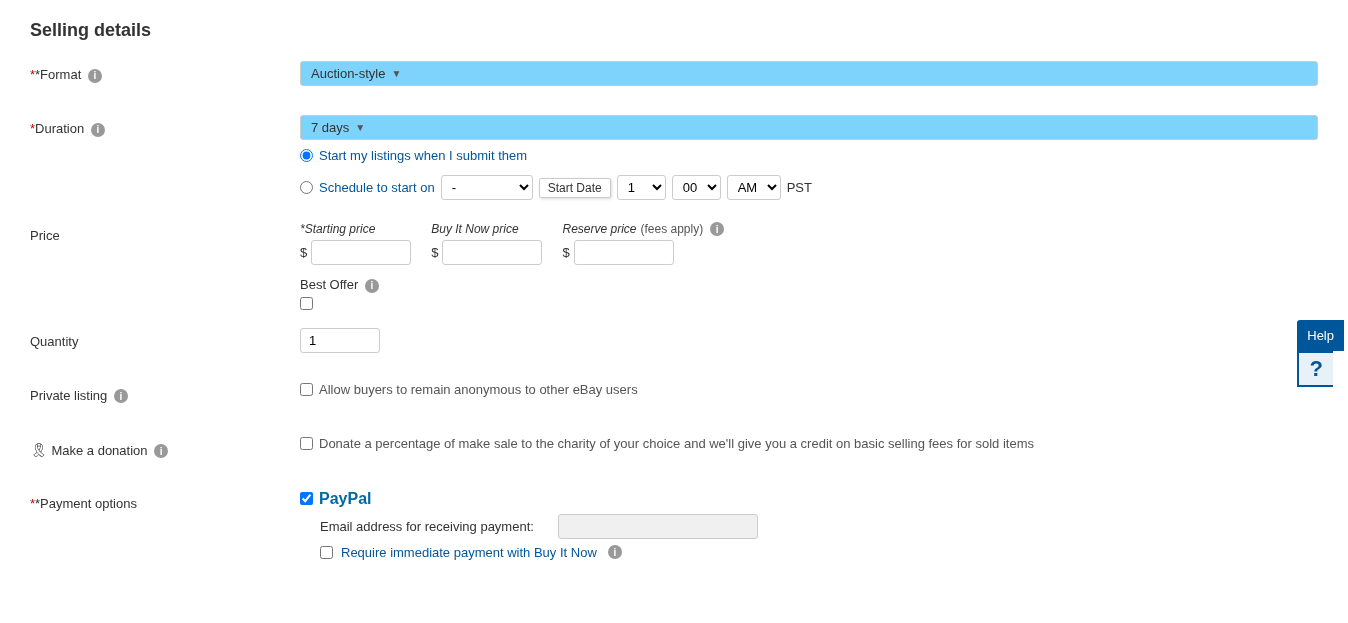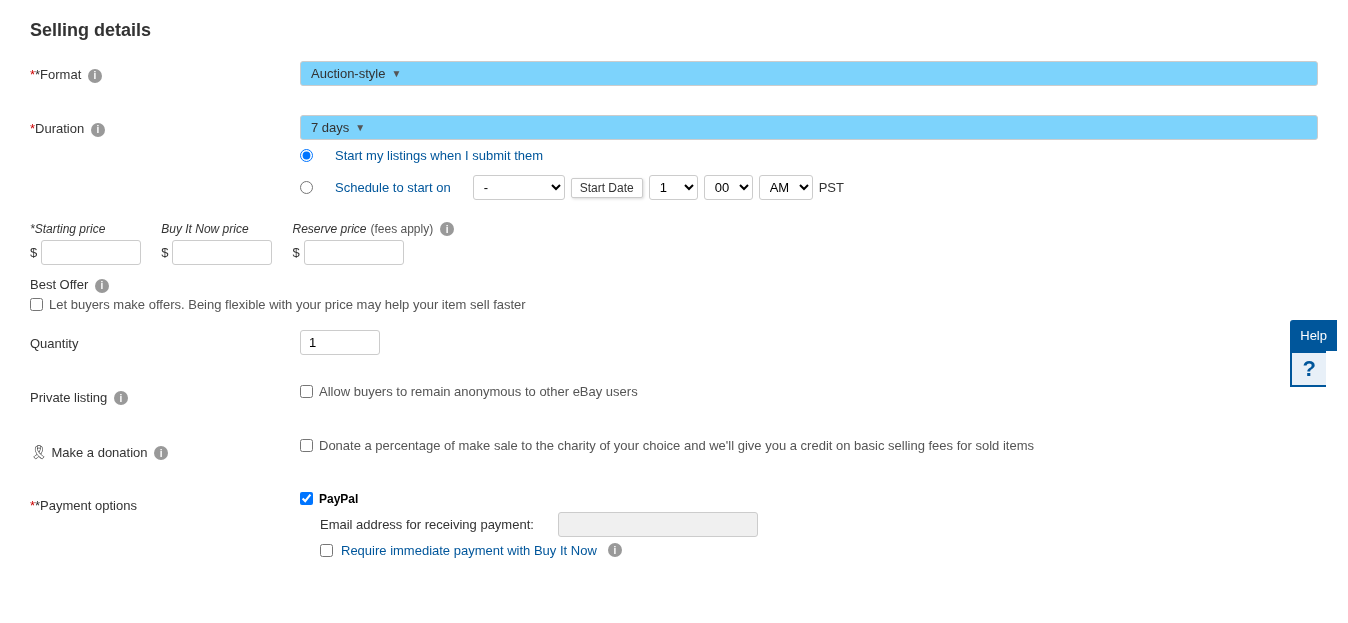--- a/index.html
+++ b/index.html
@@ -71,21 +71,21 @@
       gap: 6px;
     }
     .dropdown-btn .arrow {
       font-size: 10px;
       color: #555;
     }
     
     .radio-row {
       display: flex;
       align-items: center;
-      gap: 22px;
+      gap: 6px;
       margin-bottom: 4px;
     }
     input[type="radio"] {
       cursor: pointer;
     }
     .radio-label {
       color: #00569b;
       font-size: 13px;
     }
     
@@ -182,22 +182,22 @@
       font-size: 14px;
       margin-left: 0;
     }
     
     .payment-section {
       display: flex;
       flex-direction: column;
       gap: 6px;
     }
     .paypal-label {
-      font-size: 12px;
-      color: #000000;
+      font-size: 16px;
+      color: #0369a1;
       font-weight: bold;
     }
     .email-row {
       display: flex;
       align-items: center;
       gap: 24px;
       margin-left: 20px;
     }
     .email-row label {
       font-size: 13px;
@@ -216,21 +216,21 @@
       align-items: center;
       gap: 8px;
       margin-left: 20px;
     }
     .immediate-payment-row label {
       font-size: 13px;
       color: #00569b;
     }
     .help-panel {
       position: fixed;
-      right: 11px;
+      right: 4px;
       top: 320px;
       display: flex;
       flex-direction: column;
       padding-left: 8px;
     }
     .help-tab {
       background: #00569b;
       color: #fff;
       padding: 8px 10px;
       font-size: 13px;
@@ -312,20 +312,21 @@
               <option>AM</option><option>PM</option>
             </select>
             <span>PST</span>
           </div>
         </div>
       </div>
     </div>
   </div>
 
   <div class="form-row">
+    <div class="form-label">Price</div>
     <div class="form-content">
       <div class="price-fields">
 
         <div class="price-field-group">
           <label>*Starting price</label>
           <div class="price-input-row">
             <span class="currency">$</span>
             <input type="text" class="price-input" value="" style="">
           </div>
         </div>
@@ -351,21 +352,20 @@
         </div>
       </div>
 
       <div class="best-offer-section">
         <div class="best-offer-title">
           <span>Best Offer</span>
           <span class="info-icon">i</span>
         </div>
         <div class="checkbox-row">
           <input type="checkbox" id="best_offer_cb" style="">
-          <label for="best_offer_cb">Let buyers make offers. Being flexible with your price may help your item sell faster</label>
         </div>
       </div>
     </div>
   </div>
 
   <div class="form-row">
     <div class="form-label">Quantity</div>
     <div class="form-content">
       <input type="text" class="quantity-input" value="1" style="">
     </div>

